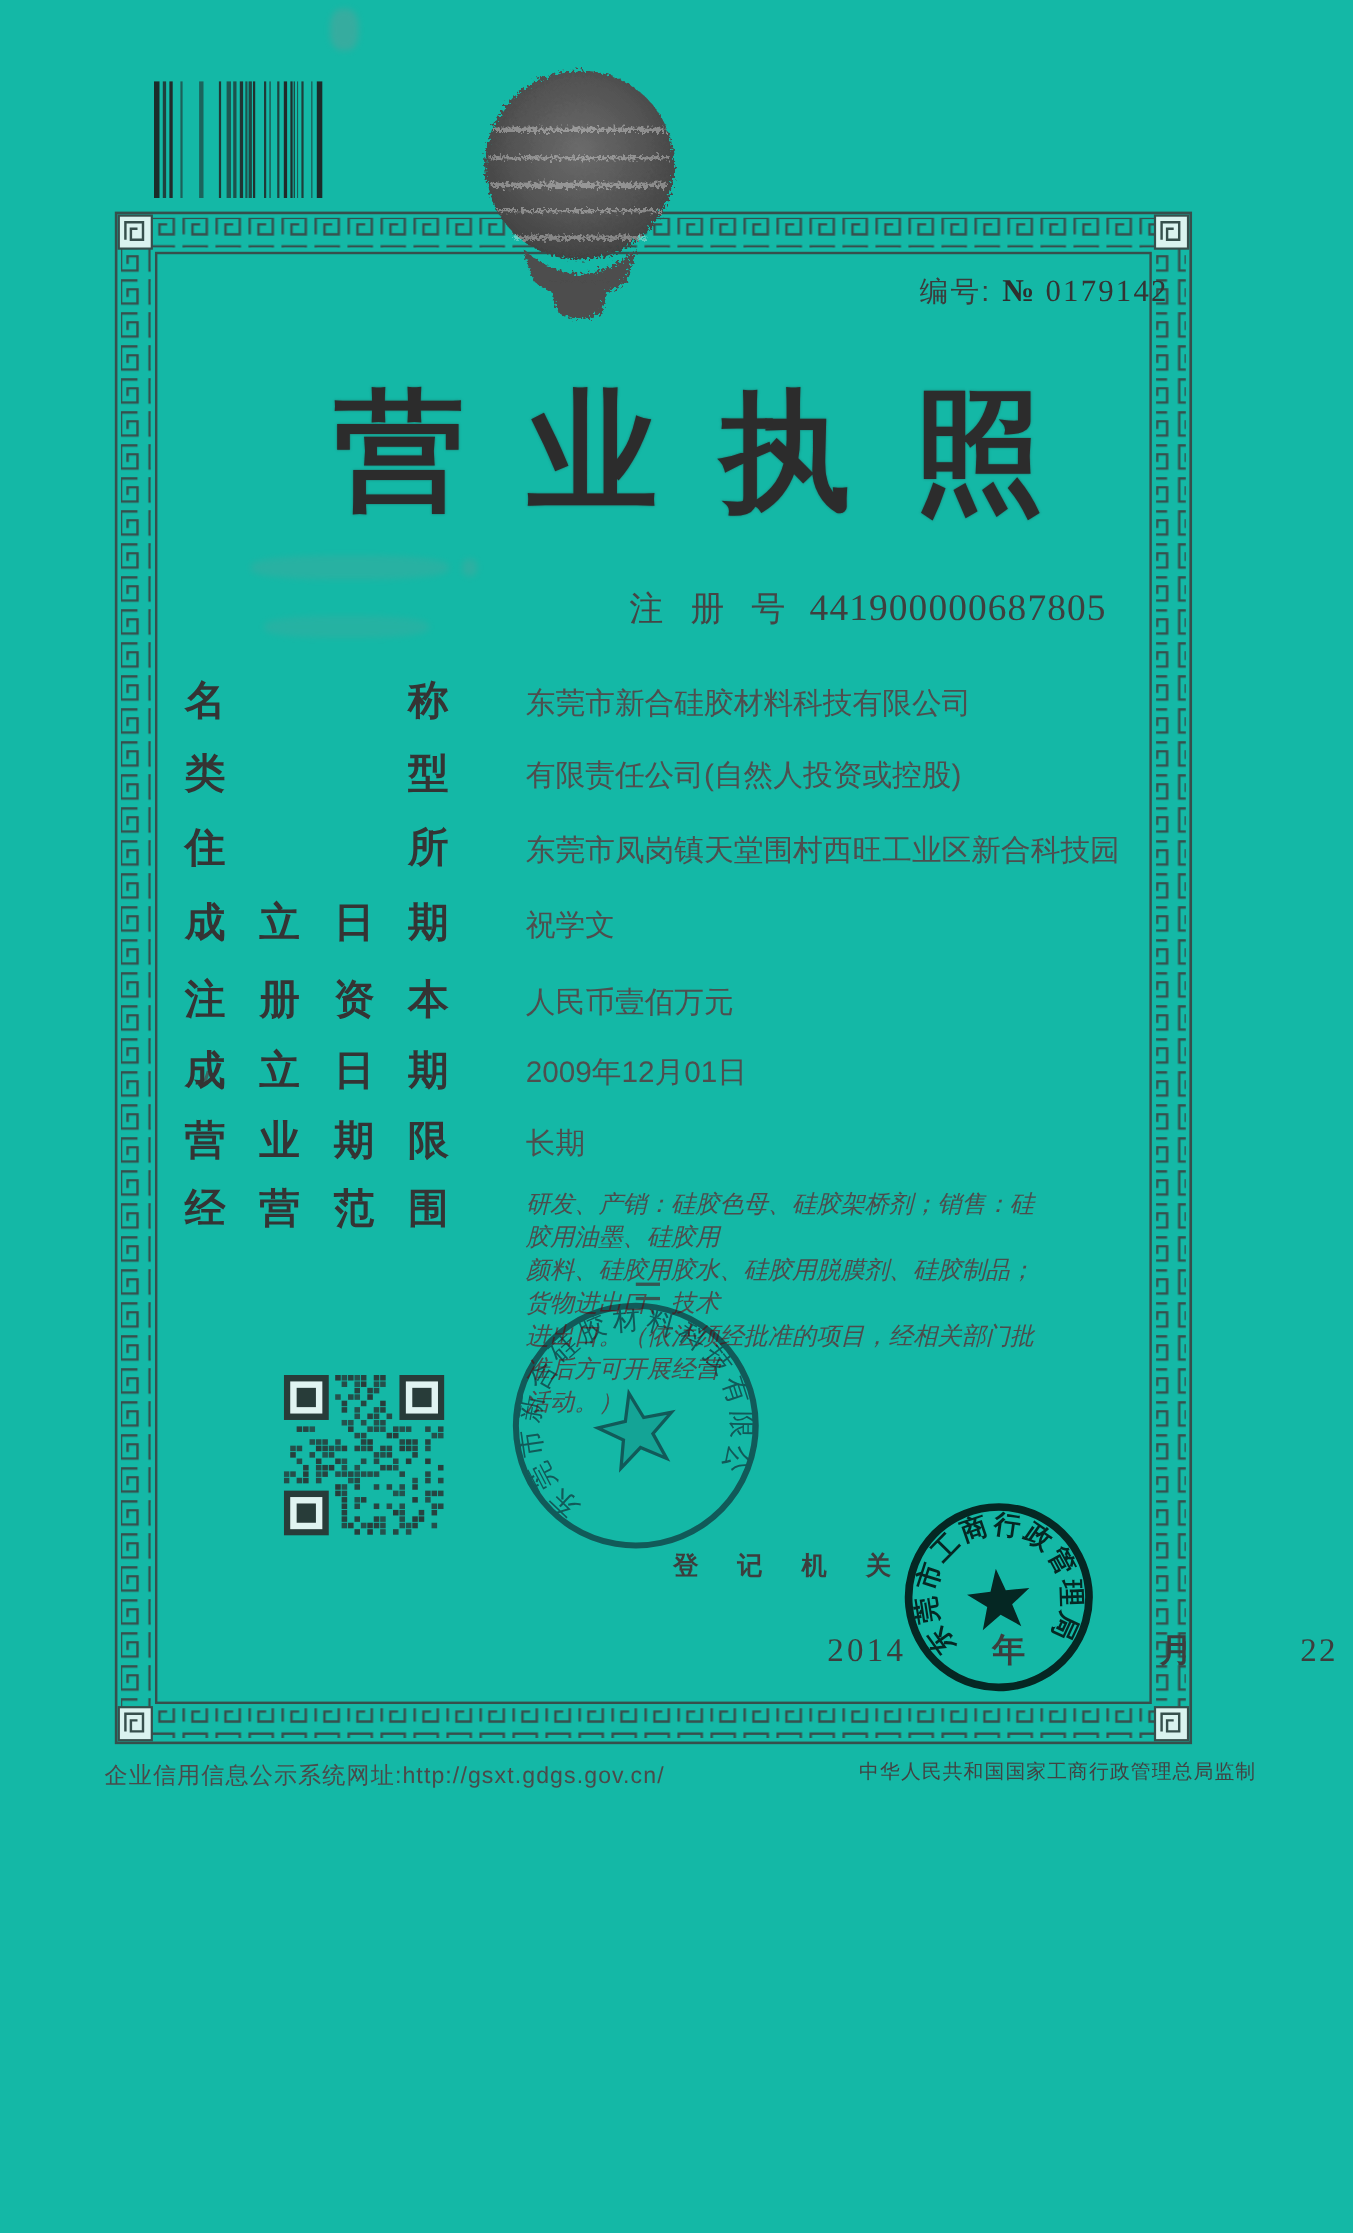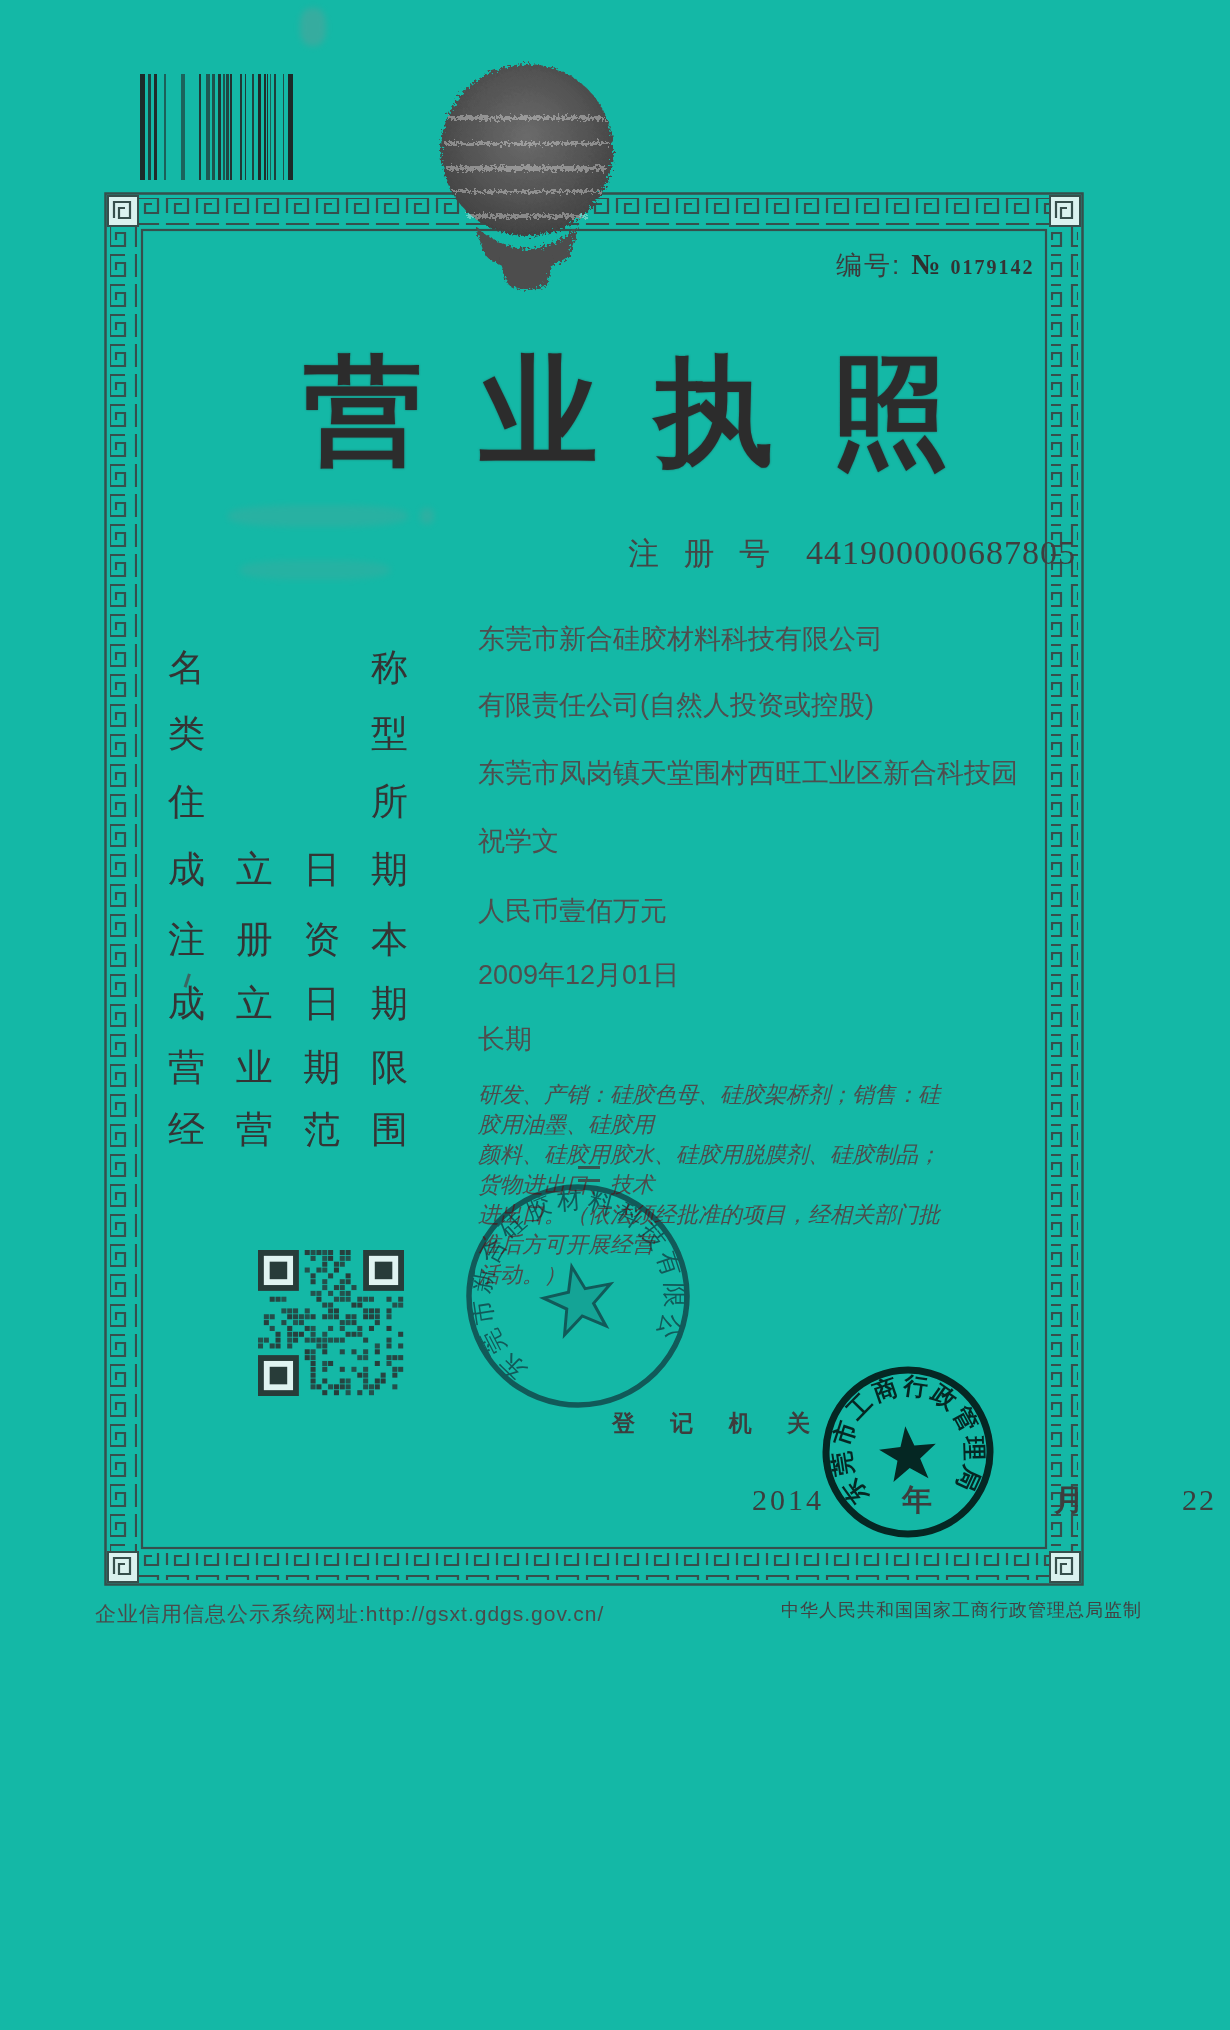--- a/index.html
+++ b/index.html
@@ -12,36 +12,36 @@
   
   .barcode{position:absolute;left:140px;top:72px;width:154px;height:110px;}
   
   .emblem{position:absolute;left:437px;top:58px;width:180px;height:238px;z-index:3;}
   
   .frame{position:absolute;left:104px;top:192px;width:980px;height:1394px;z-index:1;}
   
   .serial{position:absolute;left:836px;top:248px;z-index:4;display:flex;align-items:baseline;gap:10px;}
   .serial .lbl{font-size:26px;color:#3c3c3c;letter-spacing:2px;}
   .serial .no{font-family:"Liberation Serif",serif;font-weight:bold;font-size:29px;color:#2e2e2e;}
-  .serial .digits{font-family:"Liberation Serif",serif;font-size:20px;letter-spacing:2px;color:#343434;font-weight:bold;}
+  .serial .digits{font-family:"Liberation Serif",serif;font-size:28px;letter-spacing:2px;color:#343434;}
   
   .title{
     position:absolute;left:292px;top:332px;width:645px;margin:12px;z-index:4;
     font-size:118px;font-weight:900;color:#2c2c2c;line-height:1.15;
     text-align:justify;text-align-last:justify;text-justify:inter-character;
     text-shadow:0 0 2px rgba(40,40,40,.55);
   }
   
-  .regno{position:absolute;left:628px;top:533px;z-index:4;display:flex;align-items:baseline;gap:36px;}
+  .regno{position:absolute;left:572px;top:533px;z-index:4;display:flex;align-items:baseline;gap:22px;}
   .regno .lbl{width:142px;font-size:31px;color:#454545;text-align:justify;text-align-last:justify;}
   .regno .num{font-family:"Liberation Serif",serif;font-size:34px;letter-spacing:1px;color:#3f3f3f;}
   
   .frow{position:absolute;left:168px;z-index:4;}
-  .flabel{position:absolute;left:0;top:0;width:240px;font-size:37px;font-weight:400;color:#343434;
-          text-align:justify;text-align-last:justify;text-justify:inter-character;margin-top:31px;}
+  .flabel{position:absolute;left:0;top:0;width:240px;font-size:37px;font-weight:700;color:#343434;
+          text-align:justify;text-align-last:justify;text-justify:inter-character;}
   .fvalue{position:absolute;left:310px;top:9px;width:480px;font-size:27px;color:#4e4e4e;white-space:nowrap;}
   .scope-lines{position:absolute;left:310px;top:6px;width:475px;font-size:22px;color:#4c4c4c;line-height:30px;font-style:italic;}
   
   .qr{position:absolute;left:258px;top:1250px;width:146px;height:146px;z-index:4;opacity:.88;}
   
   .seal-red{position:absolute;left:460px;top:1178px;width:236px;height:236px;z-index:6;
             transform:rotate(-12deg);opacity:.78;mix-blend-mode:multiply;}
   .seal-black{position:absolute;left:820px;top:1364px;width:176px;height:176px;z-index:7;
             transform:rotate(-6deg);opacity:.9;mix-blend-mode:multiply;}
   

